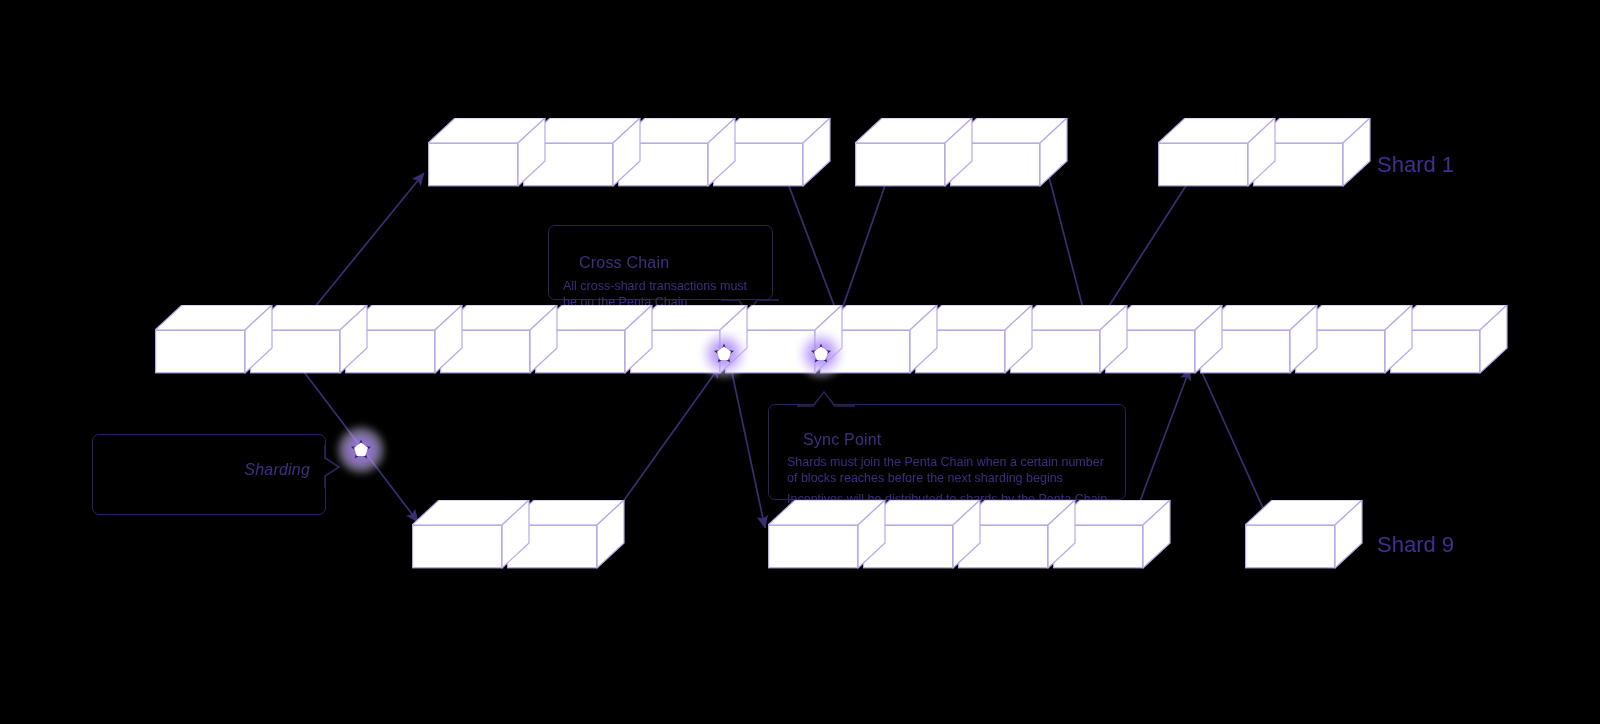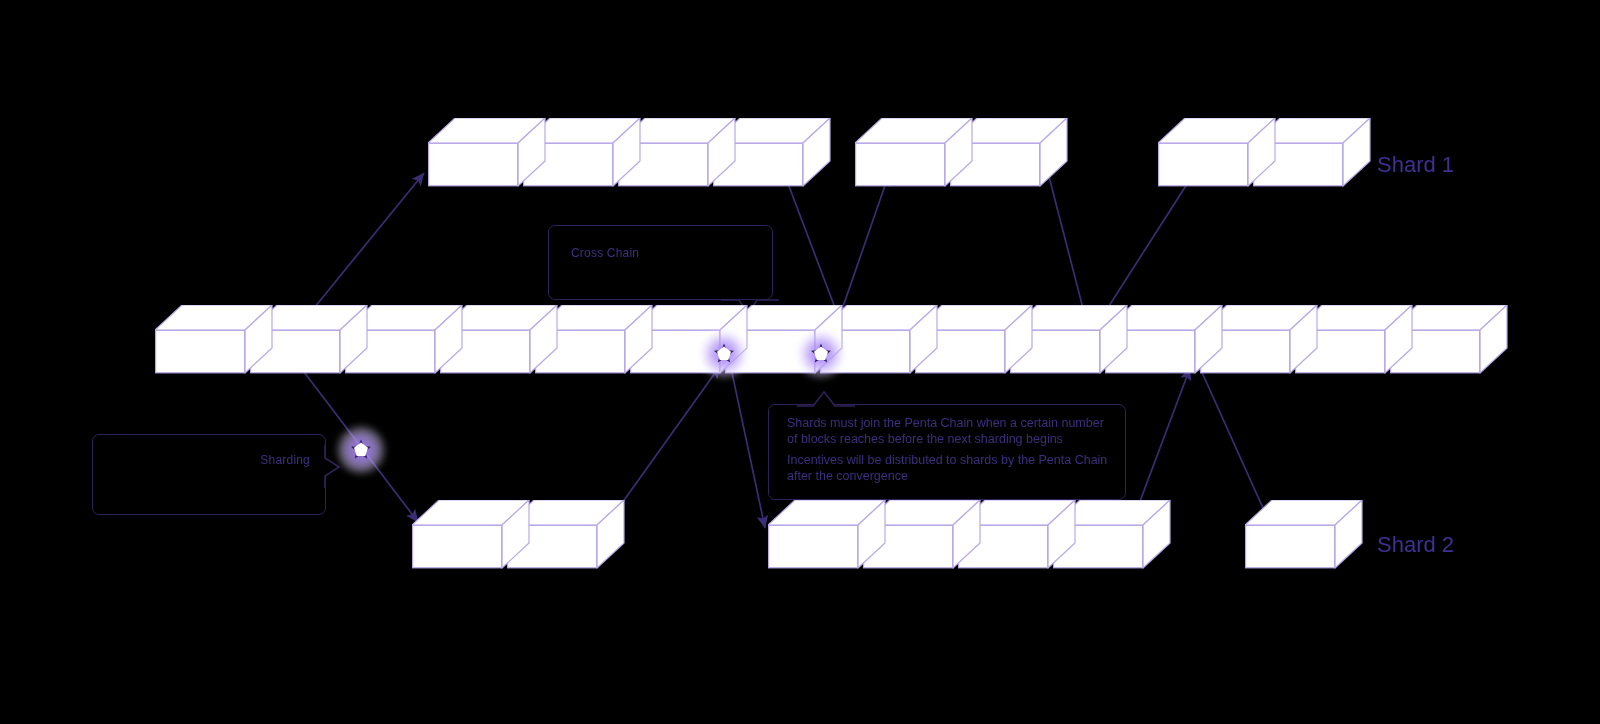--- a/index.html
+++ b/index.html
@@ -35,41 +35,41 @@
 
   .callout {
     position: absolute;
     box-sizing: border-box;
     border: 1.6px solid #2f2258;
     border-radius: 7px;
     background: #000000;
     color: #4a3a9c;
   }
   .callout .title {
-    font-size: 12px;
+    font-size: 16px;
     color: #3d3080;
     letter-spacing: .2px;
-    margin: 8px;
+    margin: 16px;
   }
   .callout .para {
     font-size: 12.5px;
     line-height: 16px;
     color: #3b2f7d;
     margin: 0;
   }
 
   .cc-box { left: 548px; top: 225px; width: 225px; height: 75px; padding: 12px 14px 0 14px; }
   .cc-box .title { margin-bottom: 6px; }
 
   .sy-box { left: 768px; top: 404px; width: 358px; height: 96px; padding: 10px 14px 0 18px; }
   .sy-box .title { margin-bottom: 5px; }
   .sy-box .para + .para { margin-top: 5px; }
 
   .sh-box { left: 92px; top: 434px; width: 234px; height: 81px; padding: 10px 14px 0 12px; }
-  .sh-box .title { text-align: right; margin-bottom: 7px; margin-right: 1px; }
+  .sh-box .title { text-align: right; margin-bottom: 7px; margin-right: 1px; font-style: italic; }
 
   .edge-label {
     position: absolute;
     color: #3f3192;
     font-size: 22px;
     line-height: 25px;
     white-space: pre-line;
   }
   .lbl-shard1 { left: 1377px; top: 152px; }
   .lbl-penta  { left: 1374px; top: 327px; }
@@ -396,38 +396,40 @@
           </defs>
           <circle cx="31" cy="31" r="26" fill="url(#gl)" filter="url(#bl)"></circle>
           <polygon points="31.0,20.5 33.7,27.3 41.0,27.8 35.4,32.4 37.2,39.5 31.0,35.6 24.8,39.5 26.6,32.4 21.0,27.8 28.3,27.3" fill="#2b1f55"></polygon>
           <polygon points="31.0,23.6 38.0,28.7 35.3,37.0 26.7,37.0 24.0,28.7" fill="#ffffff"></polygon>
         </svg>
       </div>
     </div>
 
   <div class="callout cc-box">
     <div class="title">Cross Chain</div>
+    <div class="para">All cross-shard transactions must be on the Penta Chain</div>
     <svg width="60" height="20" style="position:absolute;left:172px;top:73px;">
       <path d="M0,1 L18,1 L27,15 L36,1 L58,1" fill="#000" stroke="#2f2258" stroke-width="1.6"></path>
     </svg>
   </div>
 
   <div class="callout sy-box">
+    <div class="title">Sync Point</div>
     <div class="para">Shards must join the Penta Chain when a certain number of blocks reaches before the next sharding begins</div>
     <div class="para">Incentives will be distributed to shards by the Penta Chain after the convergence</div>
     <svg width="60" height="20" style="position:absolute;left:28px;top:-15px;">
       <path d="M0,16 L16,16 L27,2 L38,16 L58,16" fill="#000" stroke="#2f2258" stroke-width="1.6"></path>
     </svg>
   </div>
 
   <div class="callout sh-box">
     <div class="title">Sharding</div>
     <svg width="20" height="44" style="position:absolute;left:231px;top:10px;">
       <path d="M1,0 L1,13 L15,22 L1,31 L1,43" fill="#000" stroke="#2f2258" stroke-width="1.6"></path>
     </svg>
   </div>
 
   <div class="edge-label lbl-shard1">Shard 1</div>
   <div class="edge-label lbl-penta">The Penta
 Chain</div>
-  <div class="edge-label lbl-shard2">Shard 2</div>
+  <div class="edge-label lbl-shard2">Shard 9</div>
 
 </div>
 
 </body></html>

